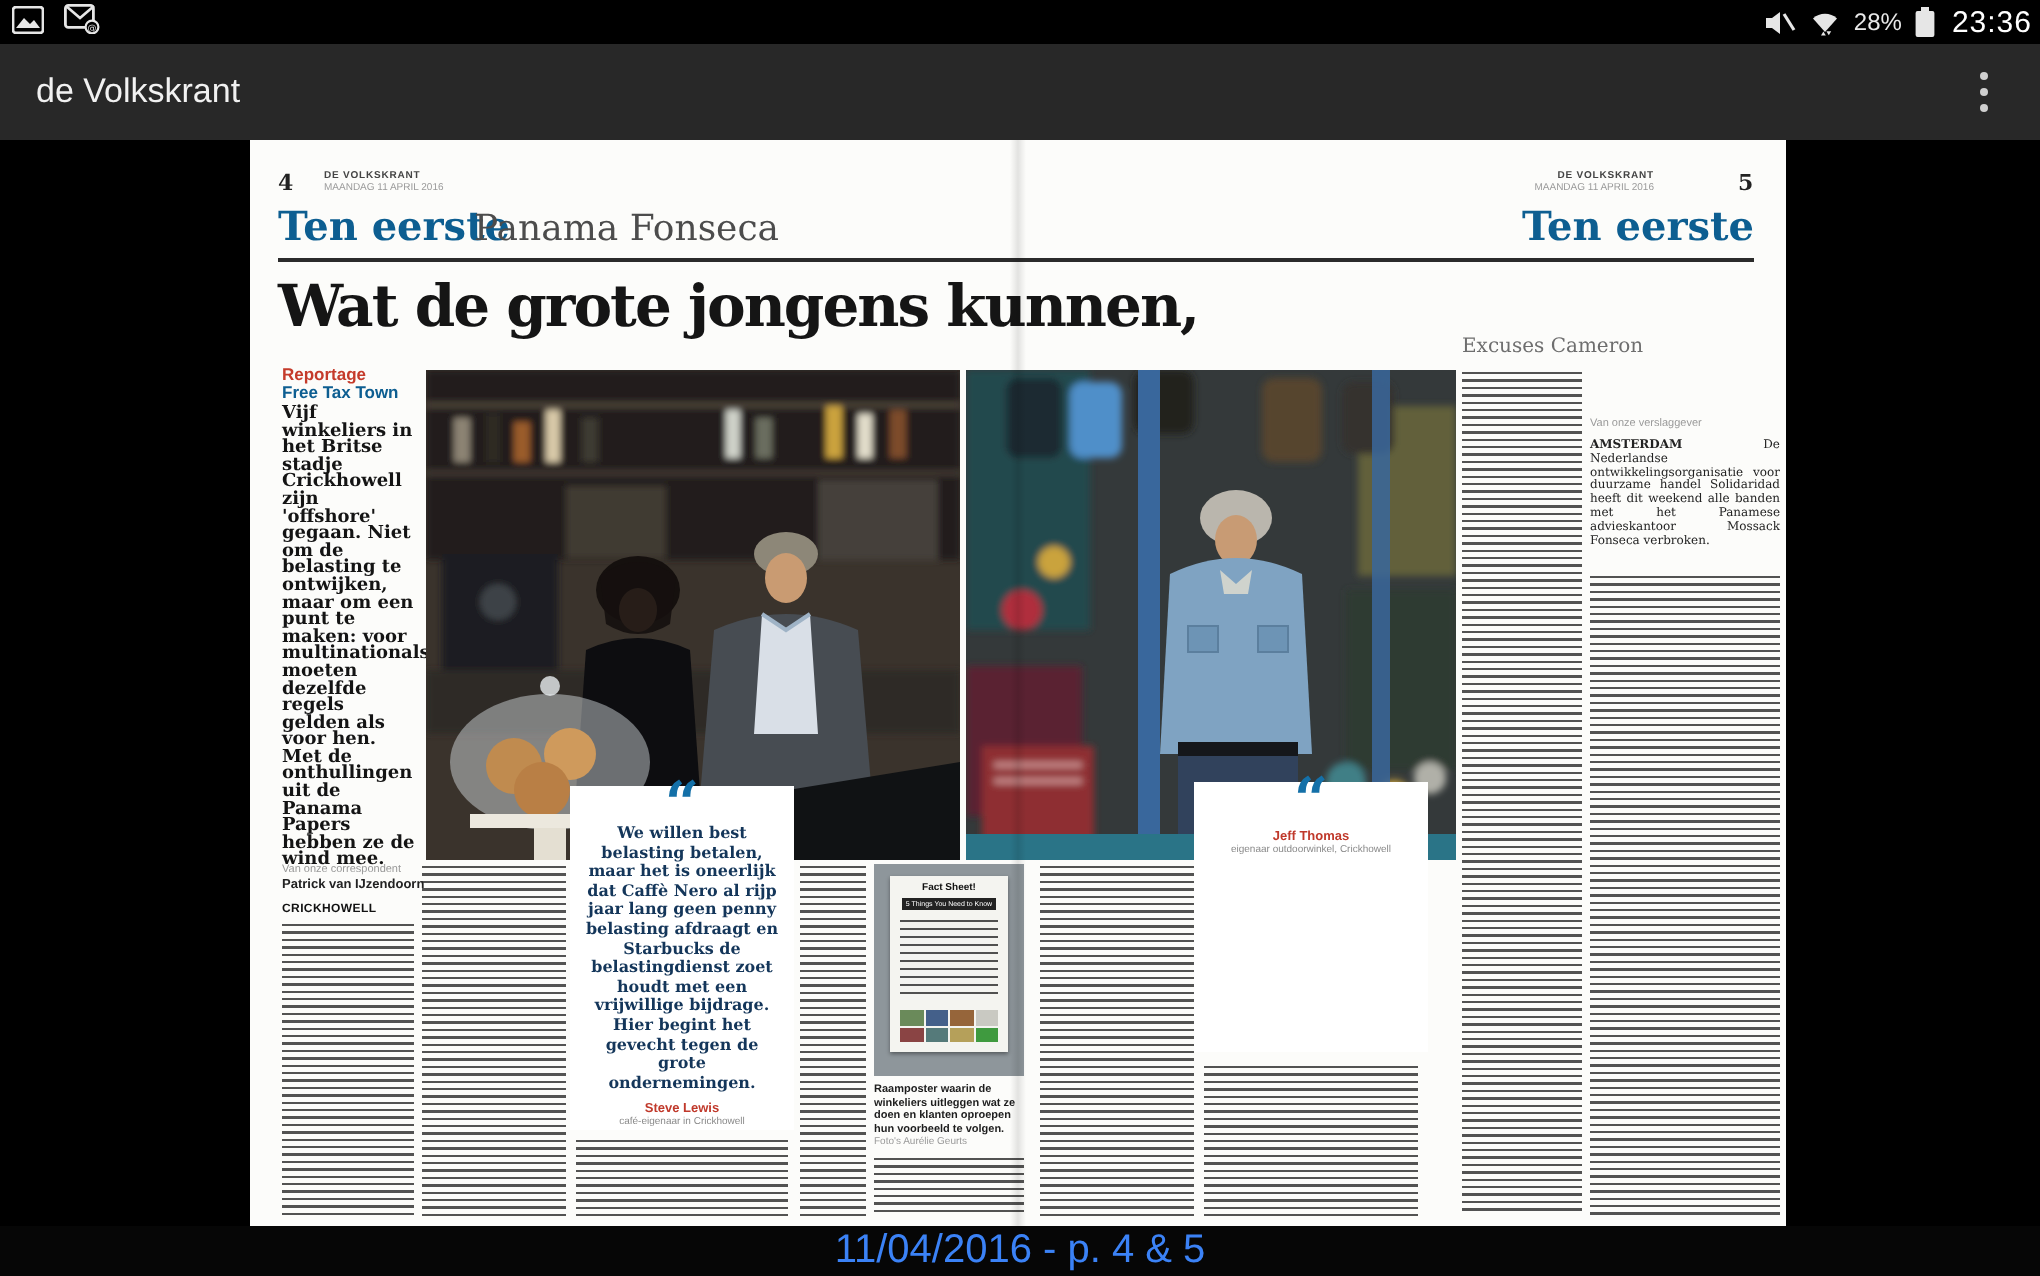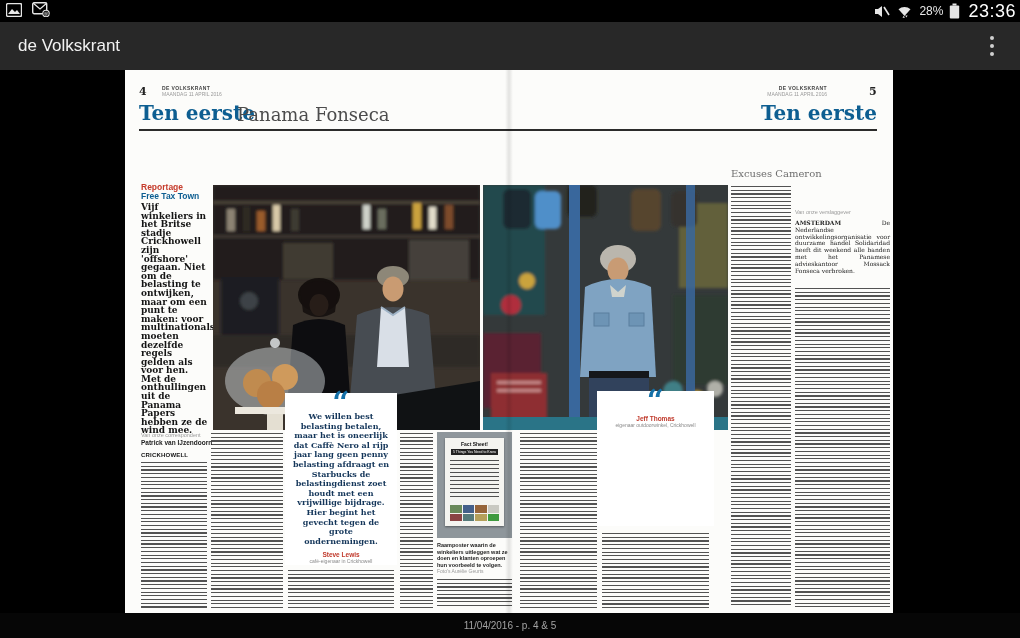--- a/index.html
+++ b/index.html
@@ -5,34 +5,34 @@
   html,body{margin:0;padding:0;background:#000;}
   .screen{position:relative;width:1020px;height:638px;background:#000;overflow:hidden;
           font-family:"Liberation Sans","DejaVu Sans",sans-serif;}
   .abs{position:absolute;}
 
   
   .statusbar{left:0;top:0;width:1020px;height:22px;background:#000;}
   .sb-left{left:6px;top:2px;display:flex;gap:10px;align-items:center;}
   .sb-right{right:4px;top:0;height:22px;display:flex;align-items:center;gap:6px;color:#e9e9e9;}
   .sb-pct{font-size:12px;color:#e9e9e9;}
-  .sb-time{font-size:18px;color:#fff;letter-spacing:.5px;margin-left:2px;}
+  .sb-time{font-size:15px;color:#fff;letter-spacing:.5px;margin-left:2px;}
 
   
   .appbar{left:0;top:22px;width:1020px;height:48px;background:#282828;}
   .appbar-title{left:18px;top:0;height:48px;display:flex;align-items:center;
                 font-size:17px;color:#f1f1f1;}
   .overflow{right:14px;top:8px;width:28px;height:32px;display:flex;flex-direction:column;
             justify-content:center;align-items:center;gap:4px;cursor:pointer;}
   .overflow i{width:4px;height:4px;border-radius:50%;background:#cfcfcf;display:block;}
 
   
   .pagerbar{left:0;top:613px;width:1020px;height:25px;background:#060606;
             display:flex;align-items:center;justify-content:center;}
-  .pager-label{color:#a3a3a3;font-size:10px;}
+  .pager-label{color:#3b82f6;font-size:20px;}
 
   
   .paper{left:125px;top:70px;width:768px;height:543px;background:#fcfcfa;color:#1a1a1a;}
   .serif{font-family:"DejaVu Serif","Liberation Serif",serif;}
 
   .pgnum{font-family:"DejaVu Serif",serif;font-weight:bold;font-size:11px;color:#222;}
   .masthead{font-size:5px;line-height:6px;color:#444;}
   .masthead b{letter-spacing:.4px;}
   .masthead span{color:#9a9a9a;display:block;}
   .section{font-family:"DejaVu Serif",serif;font-weight:bold;font-size:20px;color:#0d5e91;}
@@ -146,20 +146,21 @@
       <span>MAANDAG 11 APRIL 2016</span>
     </div>
     <div class="abs pgnum" style="left:744px;top:15px;">5</div>
 
     <div class="abs section" style="left:14px;top:31px;">Ten eerste</div>
     <div class="abs topic serif" style="left:112px;top:34px;">Panama Fonseca</div>
     <div class="abs section" style="left:600px;top:31px;width:152px;text-align:right;">Ten eerste</div>
 
     <div class="abs rule-main"></div>
 
+    <div class="abs headline" style="left:14px;top:66px;">Wat de grote jongens kunnen,</div>
 
     <div class="abs kicker" style="left:16px;top:112px;">Reportage</div>
     <div class="abs series" style="left:16px;top:121px;">Free Tax Town</div>
     <div class="abs intro" style="left:16px;top:133px;font-weight:bold;">Vijf winkeliers in het Britse stadje Crickhowell zijn 'offshore' gegaan. Niet om de belasting te ontwijken, maar om een punt te maken: voor multinationals moeten dezelfde regels gelden als voor hen. Met de onthullingen uit de Panama Papers hebben ze de wind mee.</div>
 
     <div class="abs byline-label" style="left:16px;top:362px;">Van onze correspondent</div>
     <div class="abs byline-name" style="left:16px;top:369px;">Patrick van IJzendoorn</div>
     <div class="abs dateline" style="left:16px;top:382px;">CRICKHOWELL</div>
 
     <svg class="abs" style="left:88px;top:115px;z-index:1;" width="267" height="245" viewBox="0 0 267 245">

